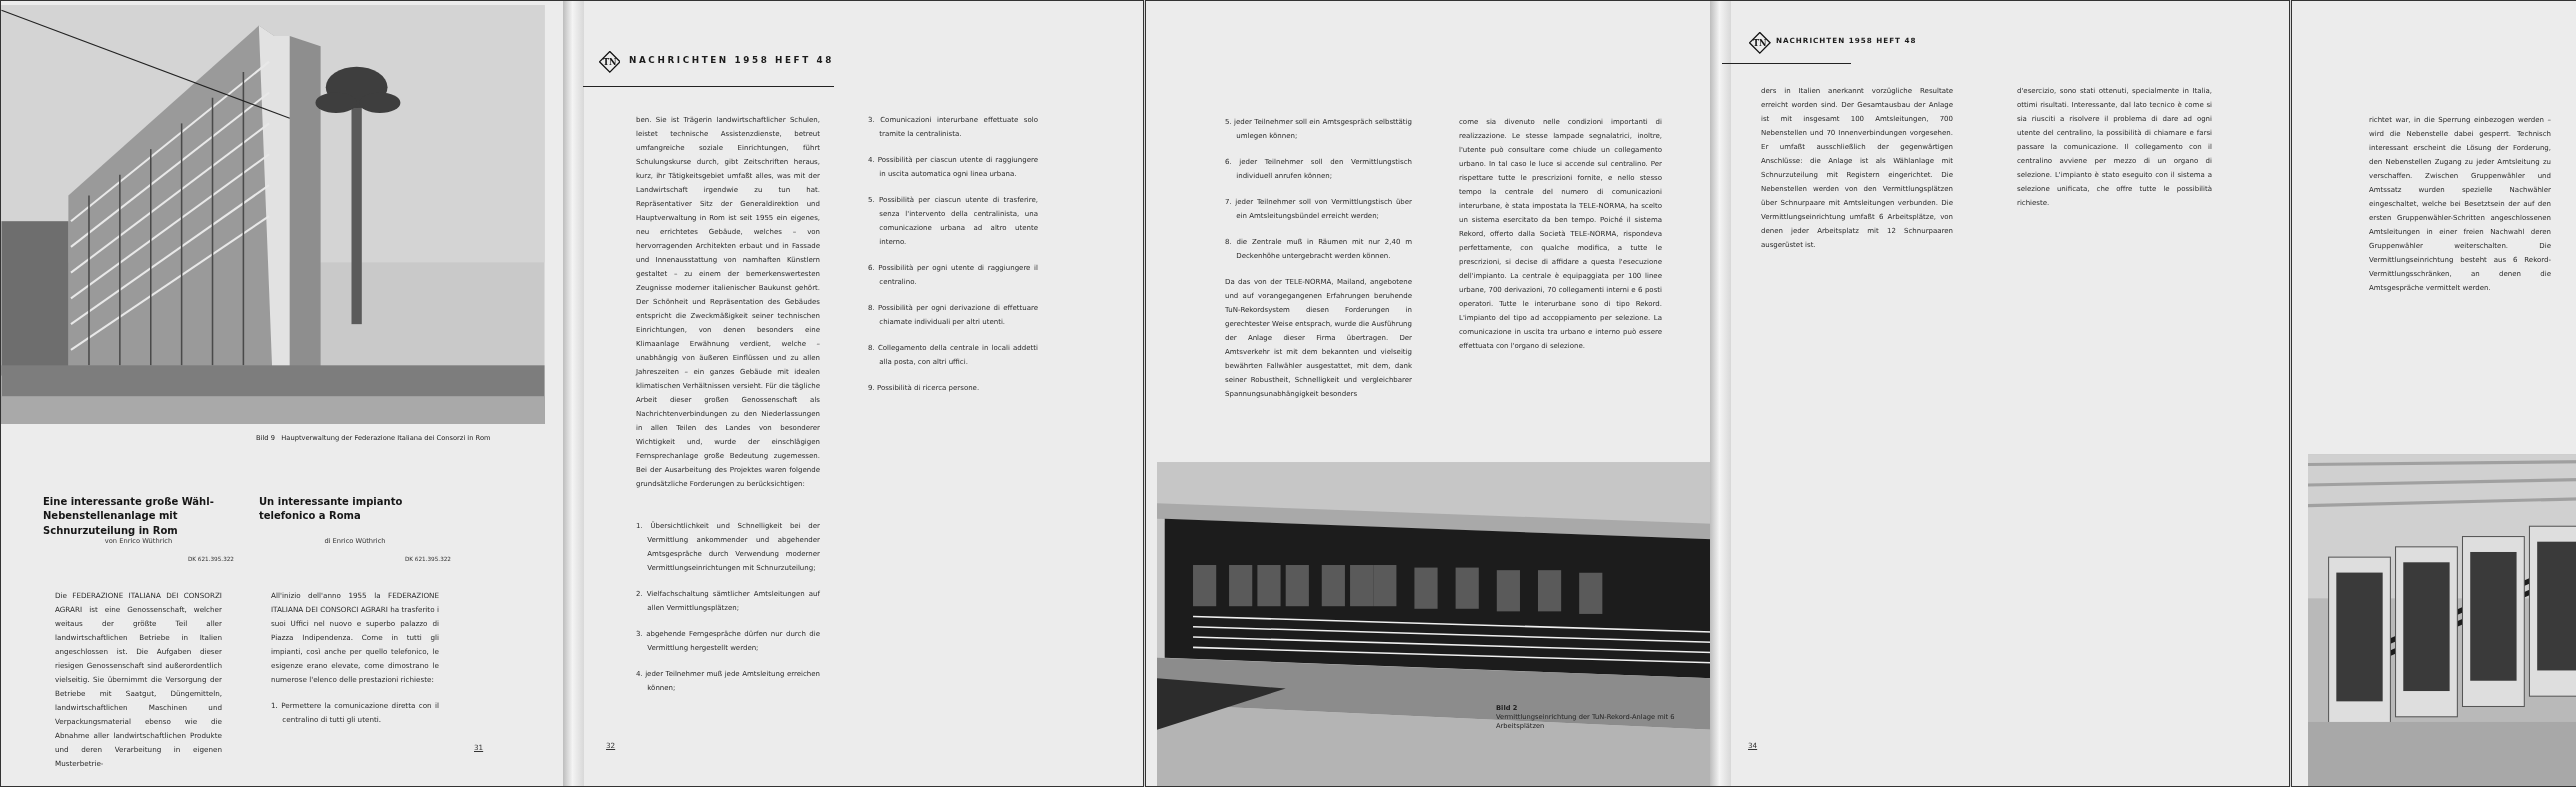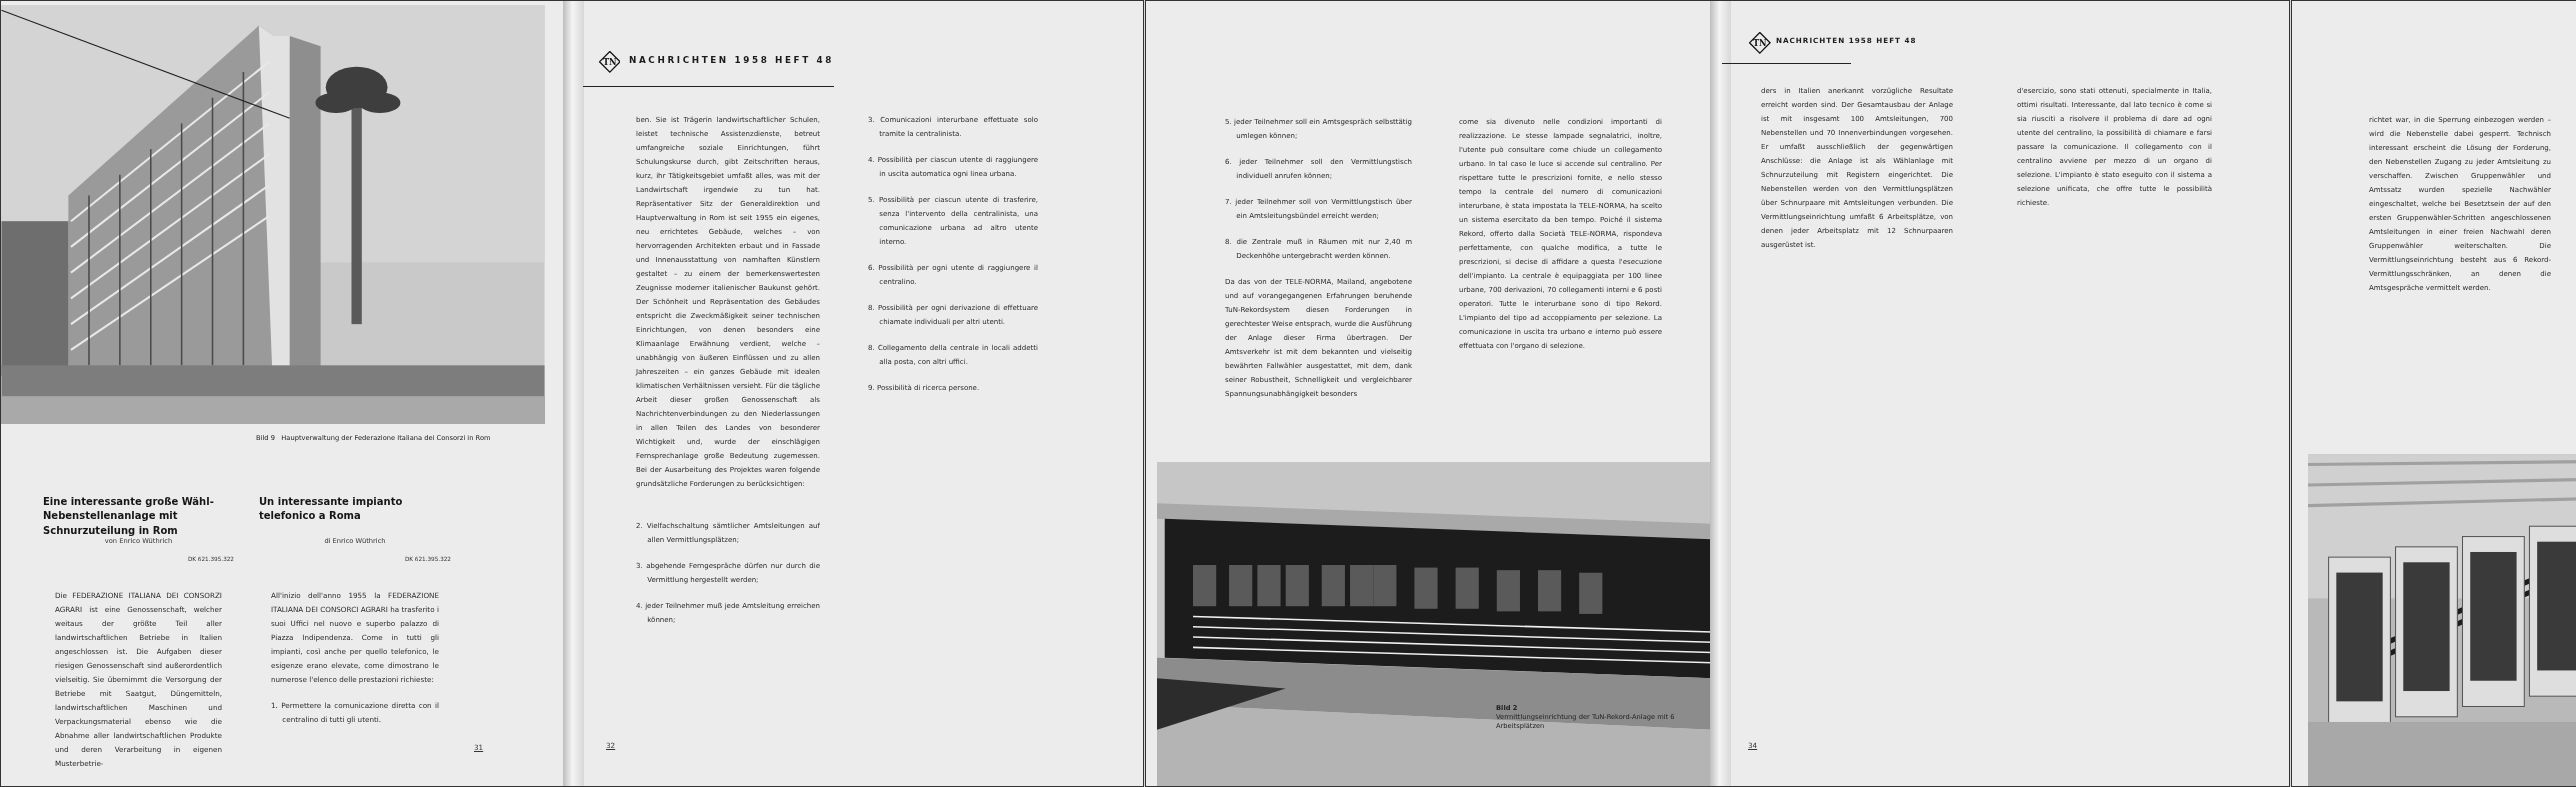--- a/index.html
+++ b/index.html
@@ -87,20 +87,21 @@
     <div class="hdr" style="left:0;width:251px;">
       <svg class="logo" viewBox="0 0 42 42">
         <polygon points="21,1 41,21 21,41 1,21" fill="none" stroke="#111" stroke-width="2.5"></polygon>
         <text x="21" y="27" font-size="16" font-weight="bold" text-anchor="middle" fill="#111" font-family="DejaVu Serif, serif">TN</text>
       </svg>
       <div class="htxt" style="font-size:8.8px;letter-spacing:2.6px;">NACHRICHTEN 1958 HEFT 48</div>
     </div>
     <div class="col" style="left:41px;top:100px;width:208px;font-size:7px;line-height:14px;">
       <p>ben. Sie ist Trägerin landwirtschaftlicher Schulen, leistet technische Assistenzdienste, betreut umfangreiche soziale Einrichtungen, führt Schulungskurse durch, gibt Zeitschriften heraus, kurz, ihr Tätigkeitsgebiet umfaßt alles, was mit der Landwirtschaft irgendwie zu tun hat. Repräsentativer Sitz der Generaldirektion und Hauptverwaltung in Rom ist seit 1955 ein eigenes, neu errichtetes Gebäude, welches – von hervorragenden Architekten erbaut und in Fassade und Innenausstattung von namhaften Künstlern gestaltet – zu einem der bemerkenswertesten Zeugnisse moderner italienischer Baukunst gehört. Der Schönheit und Repräsentation des Gebäudes entspricht die Zweckmäßigkeit seiner technischen Einrichtungen, von denen besonders eine Klimaanlage Erwähnung verdient, welche – unabhängig von äußeren Einflüssen und zu allen Jahreszeiten – ein ganzes Gebäude mit idealen klimatischen Verhältnissen versieht. Für die tägliche Arbeit dieser großen Genossenschaft als Nachrichtenverbindungen zu den Niederlassungen in allen Teilen des Landes von besonderer Wichtigkeit und, wurde der einschlägigen Fernsprechanlage große Bedeutung zugemessen. Bei der Ausarbeitung des Projektes waren folgende grundsätzliche Forderungen zu berücksichtigen:</p>
       <div style="height:4.1px"></div>
+      <p class="li">1. Übersichtlichkeit und Schnelligkeit bei der Vermittlung ankommender und abgehender Amtsgespräche durch Verwendung moderner Vermittlungseinrichtungen mit Schnurzuteilung;</p>
       <p class="li">2. Vielfachschaltung sämtlicher Amtsleitungen auf allen Vermittlungsplätzen;</p>
       <p class="li">3. abgehende Ferngespräche dürfen nur durch die Vermittlung hergestellt werden;</p>
       <p class="li">4. jeder Teilnehmer muß jede Amtsleitung erreichen können;</p>
     </div>
     <div class="col" style="left:273px;top:100px;width:194px;font-size:7px;line-height:14px;">
       <p class="li">3. Comunicazioni interurbane effettuate solo tramite la centralinista.</p>
       <p class="li">4. Possibilità per ciascun utente di raggiungere in uscita automatica ogni linea urbana.</p>
       <p class="li">5. Possibilità per ciascun utente di trasferire, senza l'intervento della centralinista, una comunicazione urbana ad altro utente interno.</p>
       <p class="li">6. Possibilità per ogni utente di raggiungere il centralino.</p>
       <p class="li">8. Possibilità per ogni derivazione di effettuare chiamate individuali per altri utenti.</p>

